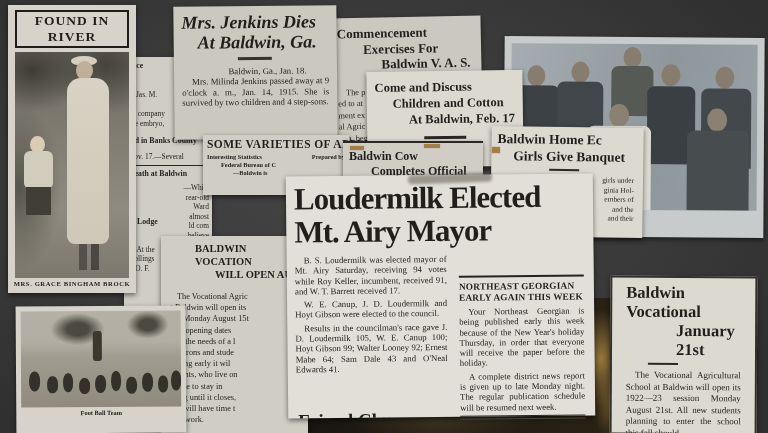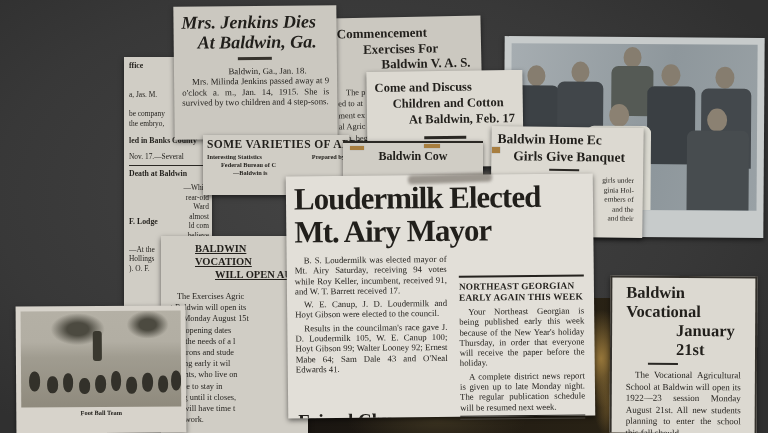--- a/index.html
+++ b/index.html
@@ -31,21 +31,21 @@
   .cm-h{font-weight:bold;font-size:13px;line-height:15.5px;}
   .cm-f{font-size:8.4px;line-height:11.5px;}
   
   .cd-h{font-weight:bold;font-size:12.5px;line-height:16px;}
   
   .ap-h{font-weight:bold;font-size:11.5px;letter-spacing:.4px;white-space:nowrap;}
   .ap-s{font-size:6.3px;font-weight:bold;line-height:8px;}
   
   .sk-h{font-weight:bold;font-size:20px;line-height:22px;transform:scaleX(.92);transform-origin:left;}
   
-  .vl-h{font-weight:bold;font-size:10.5px;line-height:13px;text-decoration:underline;}
+  .vl-h{font-weight:bold;font-size:10.5px;line-height:13px;}
   .vl-b{font-size:8.3px;line-height:11.2px;}
   
   .he-h{font-weight:bold;font-size:13.5px;line-height:16.5px;}
   .he-f{font-size:7.4px;line-height:9.6px;text-align:right;padding-right:3px;}
   
   .lm-h{font-weight:bold;font-size:31px;line-height:33px;letter-spacing:-1px;white-space:nowrap;}
   .lm-p{font-size:8.8px;line-height:10.3px;text-indent:9px;margin:0 0 3px;}
   .ne-h{font-weight:bold;font-size:9.3px;line-height:11px;letter-spacing:.2px;}
   
   .vr-h{font-weight:bold;font-size:16.5px;line-height:19px;}
@@ -95,20 +95,34 @@
         <div>—White</div>
         <div>rear-old</div>
         <div>Ward</div>
         <div>almost</div>
         <div>ld com</div>
         <div>believe</div>
       </div>
     </div>
   </div>
 
+  <div class="clip paper1" style="left:8px;top:5px;width:128px;height:288px;z-index:2;">
+    <div class="fir-head">FOUND IN RIVER</div>
+    <div class="fir-photo">
+      <div style="position:absolute;left:56px;top:4px;width:26px;height:10px;background:#d6cfc0;border-radius:50%;"></div>
+      <div style="position:absolute;left:61px;top:9px;width:17px;height:19px;background:#bfae99;border-radius:50%;"></div>
+      <div style="position:absolute;left:52px;top:26px;width:42px;height:166px;background:linear-gradient(#d8d2c4,#cfc8b8);border-radius:14px 14px 8px 8px;"></div>
+      <div style="position:absolute;left:64px;top:192px;width:8px;height:26px;background:#55514a;"></div>
+      <div style="position:absolute;left:76px;top:192px;width:8px;height:26px;background:#4c4841;"></div>
+      <div style="position:absolute;left:15px;top:84px;width:15px;height:17px;background:#d9ceb2;border-radius:50%;"></div>
+      <div style="position:absolute;left:9px;top:99px;width:29px;height:38px;background:#d2ccbd;border-radius:6px;"></div>
+      <div style="position:absolute;left:11px;top:135px;width:25px;height:28px;background:#413e36;"></div>
+    </div>
+    <div class="fir-cap">MRS. GRACE BINGHAM BROCK</div>
+  </div>
 
   <div class="clip paper2" style="left:174px;top:6px;width:163px;height:133px;z-index:3;transform:rotate(-0.6deg);padding:6px 8px;">
     <div class="jk-h">Mrs. Jenkins Dies</div>
     <div class="jk-h" style="padding-left:16px">At Baldwin, Ga.</div>
     <div style="width:34px;height:3px;background:#35322c;margin:5px 0 6px 56px;filter:blur(.6px);"></div>
     <div class="jk-body" style="text-align:center;padding-left:24px;">Baldwin, Ga., Jan. 18.</div>
     <div class="jk-body jc" style="text-indent:10px;">Mrs. Milinda Jenkins passed away at 9 o'clock a. m., Jan. 14, 1915. She is survived by two children and 4 step-sons.</div>
   </div>
 
   <div class="clip paper2" style="left:330px;top:17px;width:152px;height:150px;z-index:2;transform:rotate(-1.2deg);padding:8px 8px;">
@@ -155,40 +169,41 @@
     <div class="ap-h">SOME VARIETIES OF APPLES</div>
     <div style="display:flex;justify-content:space-between;margin-top:3px;">
       <span class="ap-s">Interesting Statistics</span>
       <span class="ap-s">Prepared by</span>
     </div>
     <div class="ap-s" style="padding-left:14px">Federal Bureau of C</div>
     <div class="ap-s" style="padding-left:26px">—Baldwin is</div>
   </div>
 
   <div class="clip paper4" style="left:343px;top:141px;width:140px;height:56px;z-index:5;padding:6px 6px 0;border-top:2px solid #2a2824;">
-    <div class="b" style="font-size:12px;text-align:center;">Baldwin Cow</div>
+    <div class="b" style="font-size:12px;">Baldwin Cow</div>
+    <div class="b" style="font-size:12px;padding-left:22px;">Completes Official</div>
   </div>
 
   <div class="clip paper5" style="left:491px;top:127px;width:152px;height:110px;z-index:4;transform:rotate(0.8deg);padding:5px 6px;">
     <div class="he-h">Baldwin Home Ec</div>
     <div class="he-h" style="padding-left:16px">Girls Give Banquet</div>
     <div style="width:30px;height:2px;background:#2a2824;margin:4px 0 4px 52px;"></div>
     <div class="he-f">girls under</div>
     <div class="he-f">ginia Hol-</div>
     <div class="he-f">embers of</div>
     <div class="he-f">and the</div>
     <div class="he-f">and their</div>
   </div>
 
 
   <div class="clip paper4" style="left:161px;top:236px;width:147px;height:197px;z-index:4;padding:6px 6px;">
     <div class="vl-h" style="padding-left:28px">BALDWIN VOCATION</div>
     <div class="vl-h" style="padding-left:48px">WILL OPEN AUG</div>
     <div class="vl-b" style="margin-top:10px;">
-      <div style="padding-left:10px">The Exercises Agric</div>
+      <div style="padding-left:10px">The Vocational Agric</div>
       <div>at Baldwin will open its</div>
       <div>sion Monday August 15t</div>
       <div>n the opening dates</div>
       <div>meet the needs of a l</div>
       <div>of patrons and stude</div>
       <div>ginning early it wil</div>
       <div>students, who live on</div>
       <div>chance to stay in</div>
       <div>spring until it closes,</div>
       <div>they will have time t</div>

